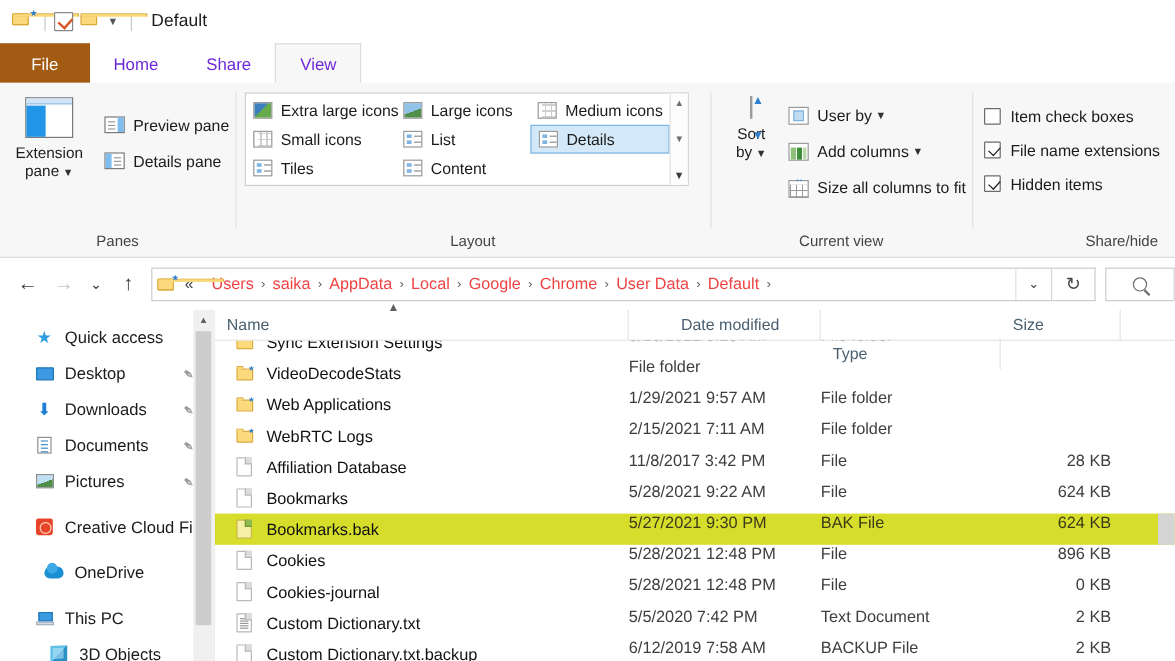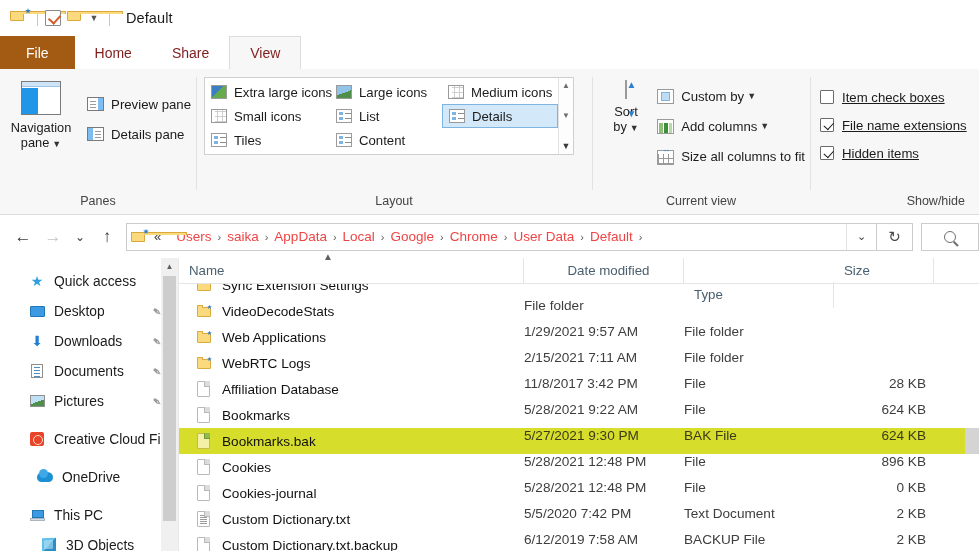--- a/index.html
+++ b/index.html
@@ -69,21 +69,21 @@
 
   
   .tabstrip {
     height: 33px; flex: 0 0 33px;
     display: flex; align-items: stretch;
     background: #ffffff;
     position: relative;
   }
   .tab {
     display:flex; align-items:center; justify-content:center;
-    font-size: 14px; color:#7f1d1d;
+    font-size: 14px; color:#6d28d9;
     padding: 0 20px;
     cursor: default;
     min-width: 56px;
   }
   .tab.file {
     background: #a35a13; color:#ffffff; min-width: 72px;
     padding: 0 26px;
   }
   .tab.active {
     background:#f7f7f7;
@@ -205,21 +205,21 @@
       repeating-linear-gradient(0deg,#9a9a9a 0 1px,transparent 1px 5px);
   }
   .ic-sizefit-arrow {
     position:absolute; left:1px; top:-3px; width:14px; height:4px; color:#2f7fd1; font-size:8px; line-height:4px; text-align:center;
   }
 
   
   .g-show { width:163px; }
   .chkrow {
     display:flex; align-items:center; height:28px; padding:0 0 0 10px;
-    font-size:13.2px; color:#1b1b1b; white-space:nowrap; cursor:default;text-decoration:underline;
+    font-size:13.2px; color:#1b1b1b; white-space:nowrap; cursor:default;
   }
   .chkbox {
     width:14px; height:14px; border:1px solid #6b6b6b; background:#fff;
     margin-right:8px; position:relative; flex:0 0 auto; border-radius:1px;
   }
   .chkbox.on:after {
     content:''; position:absolute; left:2.5px; top:2.5px; width:8px; height:4.5px;
     border-left:1.6px solid #1b1b1b; border-bottom:1.6px solid #1b1b1b; transform:rotate(-48deg);
   }
   .g-show .rgroup-title { text-align:right; padding-right:8px; }
@@ -383,21 +383,21 @@
   <div class="ribbon">
 
     <div class="rgroup g-panes">
       <div class="rgroup-body">
         <div class="bigbtn">
           <span class="navpane-icon">
               <span class="top"></span>
               <span class="lft"></span>
             </span>
           <span class="lbl">
-            <span>Navigation</span><br>
+            <span>Extension</span><br>
             <span>pane</span><span class="dropcaret">▼</span>
           </span>
         </div>
         <div style="display:flex;flex-direction:column;padding-top:14px;">
           <div class="smallbtn">
             <span class="sicon">
                 <span class="pane-ic">
                   <span class="c2"></span>
                   <span class="lines" style="left:2px;right:7px;"></span>
                 </span>
@@ -503,21 +503,21 @@
           <span class="lbl">
             <span>Sort</span><br>
             <span>by</span><span class="dropcaret">▼</span>
           </span>
         </div>
         <div style="display:flex;flex-direction:column;padding-top:6px;">
           <div class="smallbtn">
             <span class="sicon">
                 <span class="cv-ic ic-groupby"></span>
               </span>
-            <span>Custom by</span>
+            <span>User by</span>
             <span class="dropcaret">▼</span>
           </div>
           <div class="smallbtn">
             <span class="sicon">
                 <span class="cv-ic ic-addcol"></span>
               </span>
             <span>Add columns</span>
             <span class="dropcaret">▼</span>
           </div>
           <div class="smallbtn">
@@ -541,21 +541,21 @@
         </div>
         <div class="chkrow">
           <span class="chkbox on"></span>
           <span>File name extensions</span>
         </div>
         <div class="chkrow">
           <span class="chkbox on"></span>
           <span>Hidden items</span>
         </div>
       </div>
-      <div class="rgroup-title">Show/hide</div>
+      <div class="rgroup-title">Share/hide</div>
     </div>
   </div>
 
   <div class="addrbar">
     <span class="navbtn">←</span>
     <span class="navbtn dim">→</span>
     <span class="navbtn small">⌄</span>
     <span class="navbtn">↑</span>
 
     <div class="addrbox">

